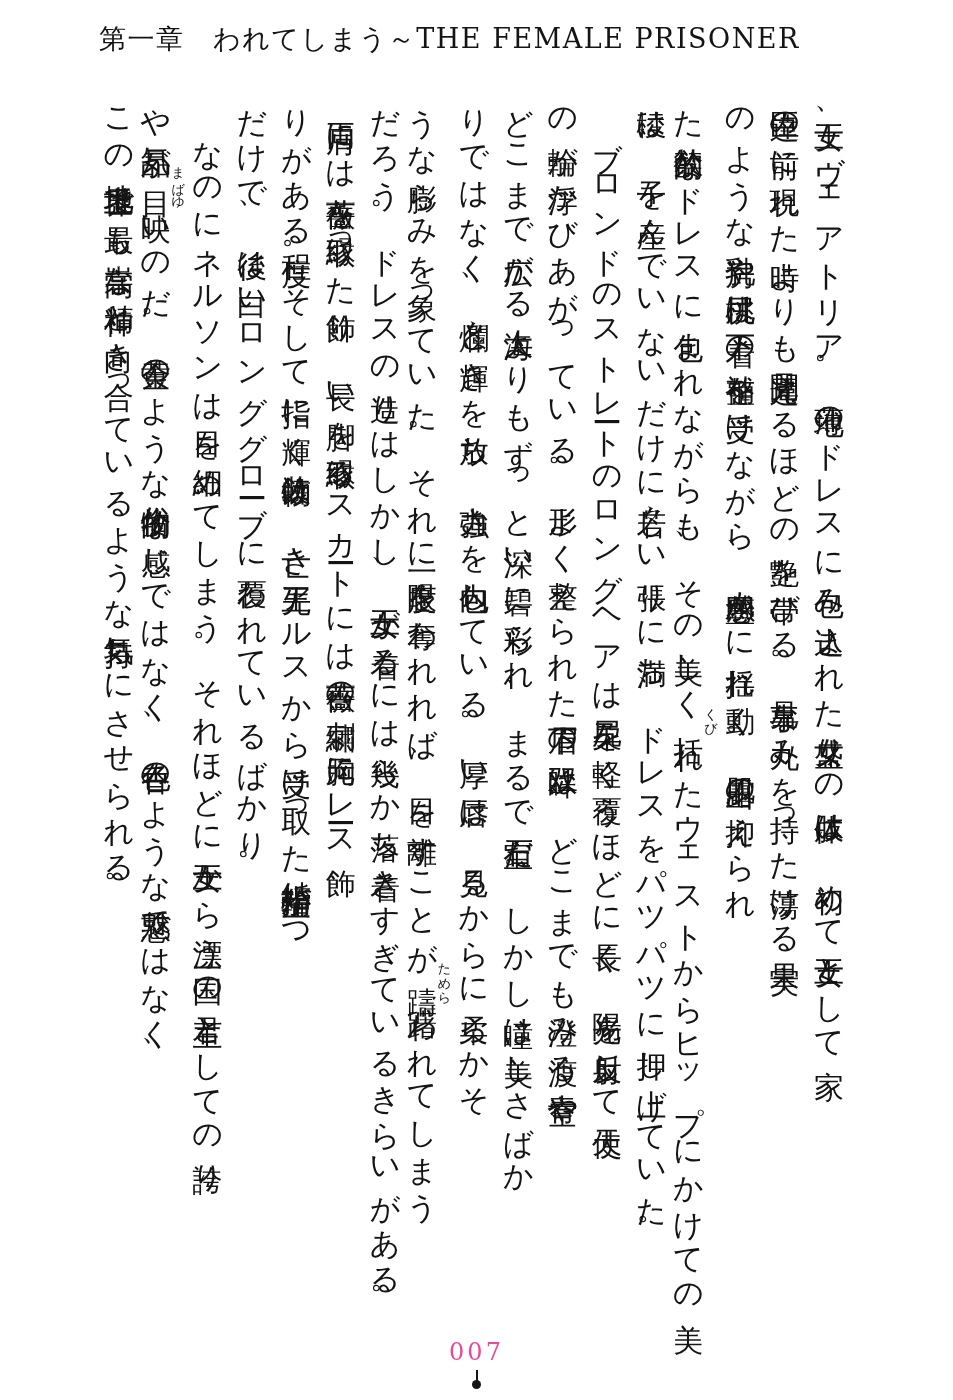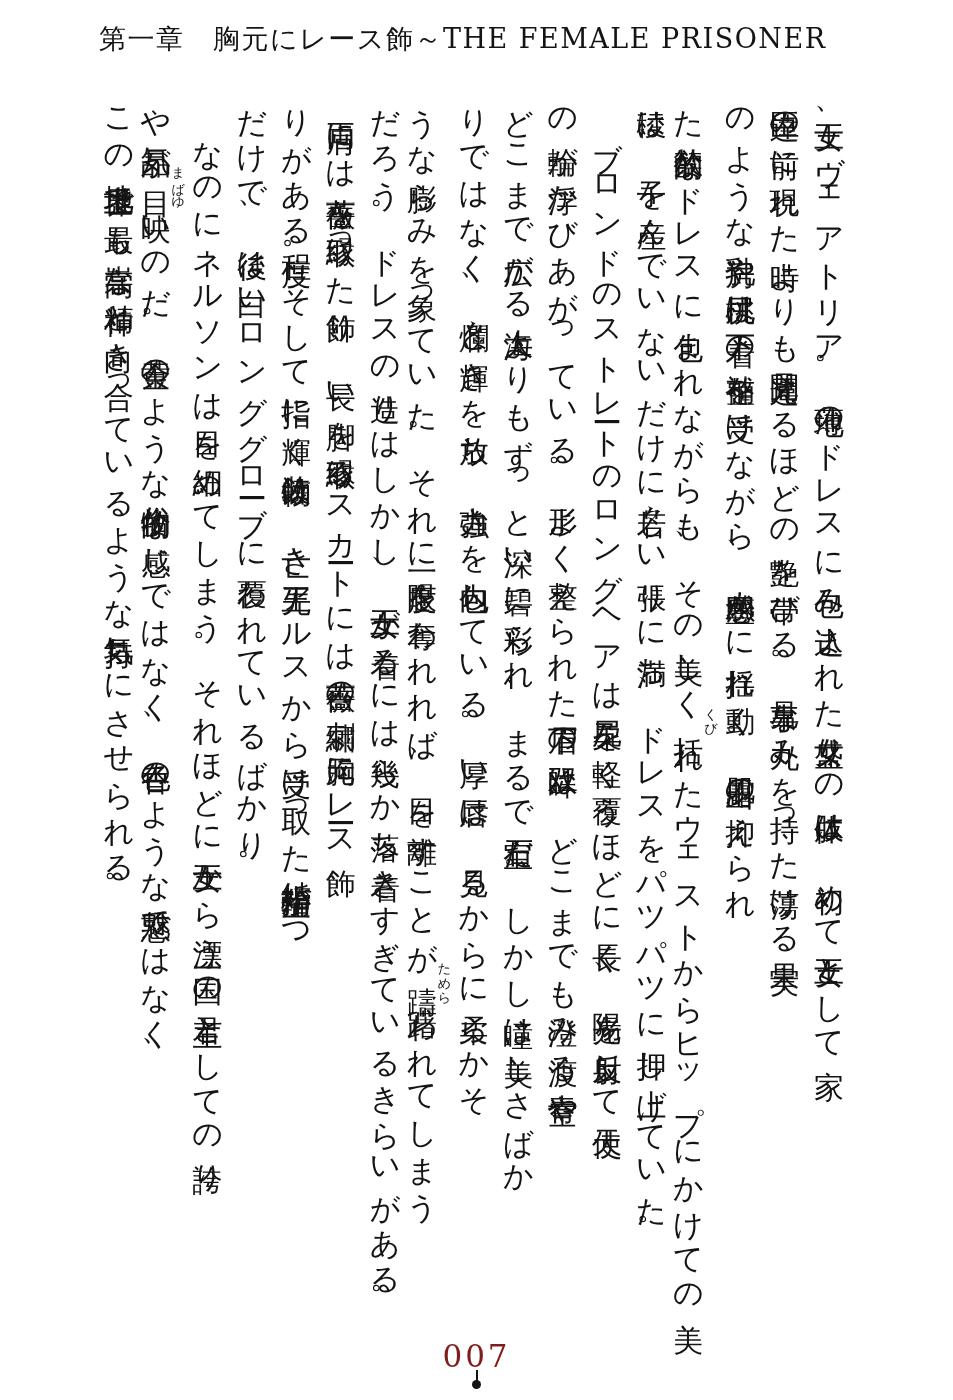--- a/index.html
+++ b/index.html
@@ -44,23 +44,23 @@
     line-height:1;
     font-family:"DejaVu Serif","Liberation Serif",serif;
   }
   .page-footer{
     position:absolute;
     left:0;right:0;
     top:1338px;
     text-align:center;
   }
   .page-number{
-    font-size:31px;
+    font-size:24px;
     letter-spacing:3px;
-    color:#7f1d1d;
+    color:#ec4899;
   }
   .pin-ornament{
     position:absolute;
     left:50%;
     transform:translateX(-50%);
     top:1370px;
     width:10px;
   }
   .pin-ornament .stem{
     width:2px;height:11px;
@@ -72,21 +72,21 @@
     border-radius:50%;
     background:#151515;
     margin:-1px auto 0 auto;
   }
 </style>
 </head>
 <body>
 
 <div>
 
-  <div class="chapter-header">第一章　胸元にレース飾～THE FEMALE PRISONER</div>
+  <div class="chapter-header">第一章　われてしまう～THE FEMALE PRISONER</div>
 
   <div class="vbody">
       <div class="col" style="padding-top: 11.13px;">女王、ヴェアトリア。薄地のドレスに包み込まれた女盛りの肢体は、初めて女王として家</div>
       <div class="col">臣達の前に現れた時よりも見間違えるほどの艶を帯びる。見事な丸みを持った蕩ける果実</div>
       <div class="col">のような乳房や桃尻は下着の補整を受けながら、肉感豊かに揺れ動く。肌露出の抑えられ</div>
       <div class="col">た禁欲的なドレスに包まれながらも、その美しく<ruby>括<rt>くび</rt></ruby>れたウェストからヒップにかけての美</div>
       <div class="col">稜は、子を産んでいないだけに若々しい張りに満ち、ドレスをパツパツに押し上げていた。</div>
       <div class="col" style="padding-top: 31.8px;">ブロンドのストレートのロングヘアは尻朶を軽く覆うほどに長く、陽光を反射して天使</div>
       <div class="col">の輪が浮かびあがっている。形よく整えられた眉下の双眸は、どこまでも澄み渡る青空や、</div>
       <div class="col">どこまで広がる大海よりもずっと深い碧に彩られ、まるで宝石だ。しかし瞳は美しさばか</div>

